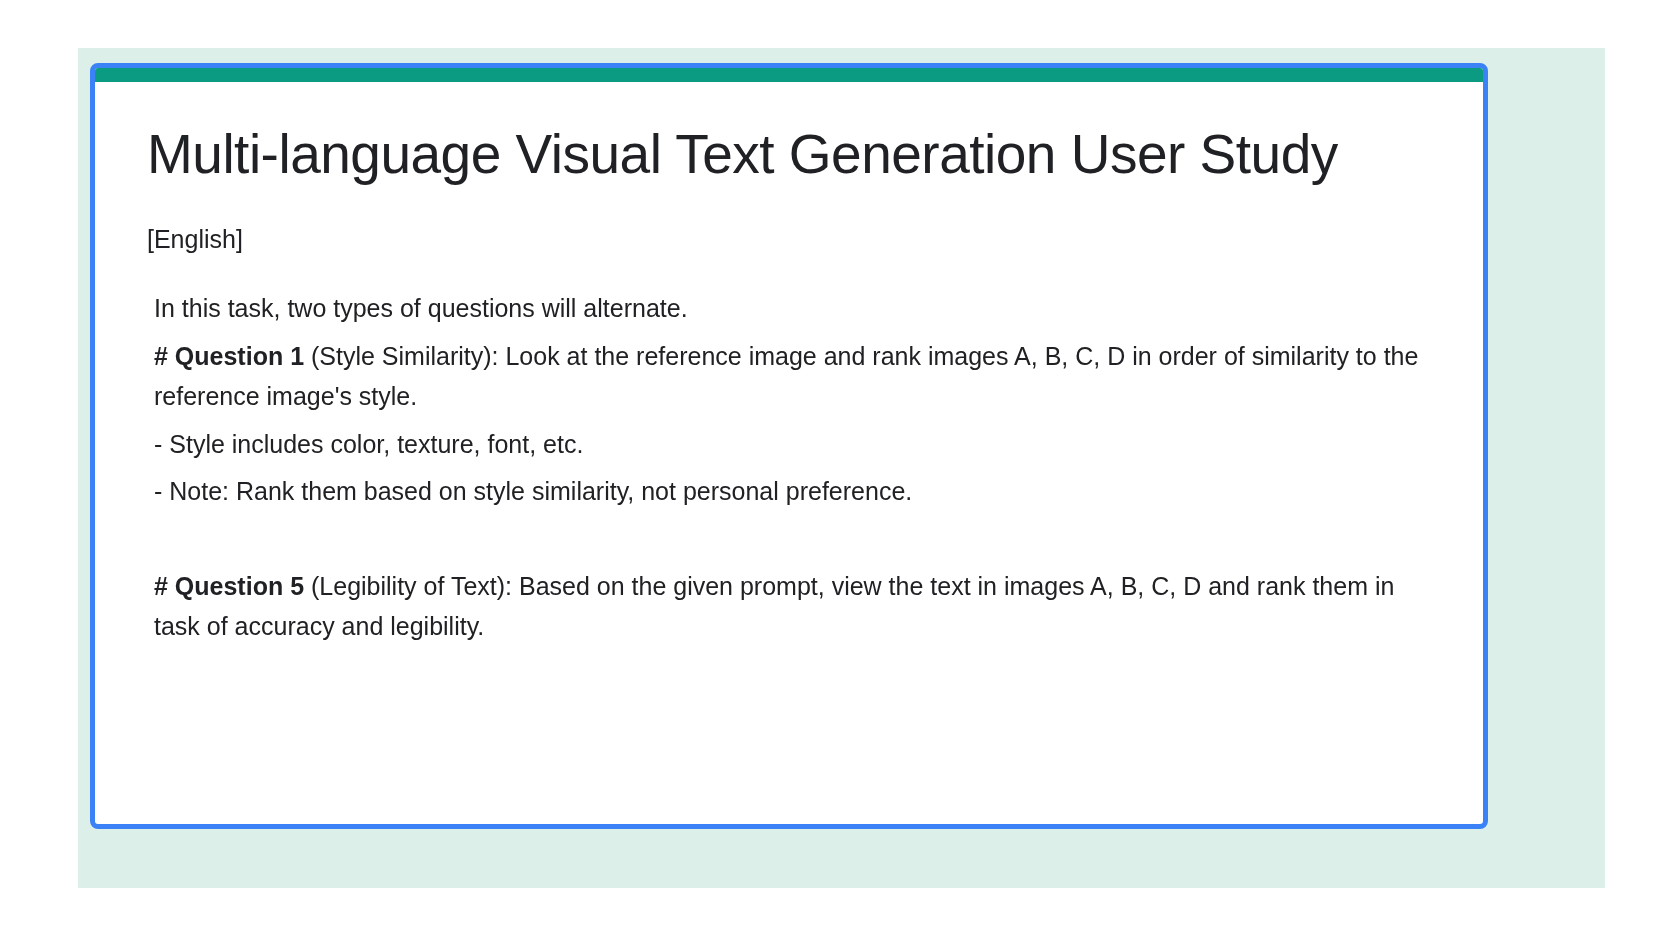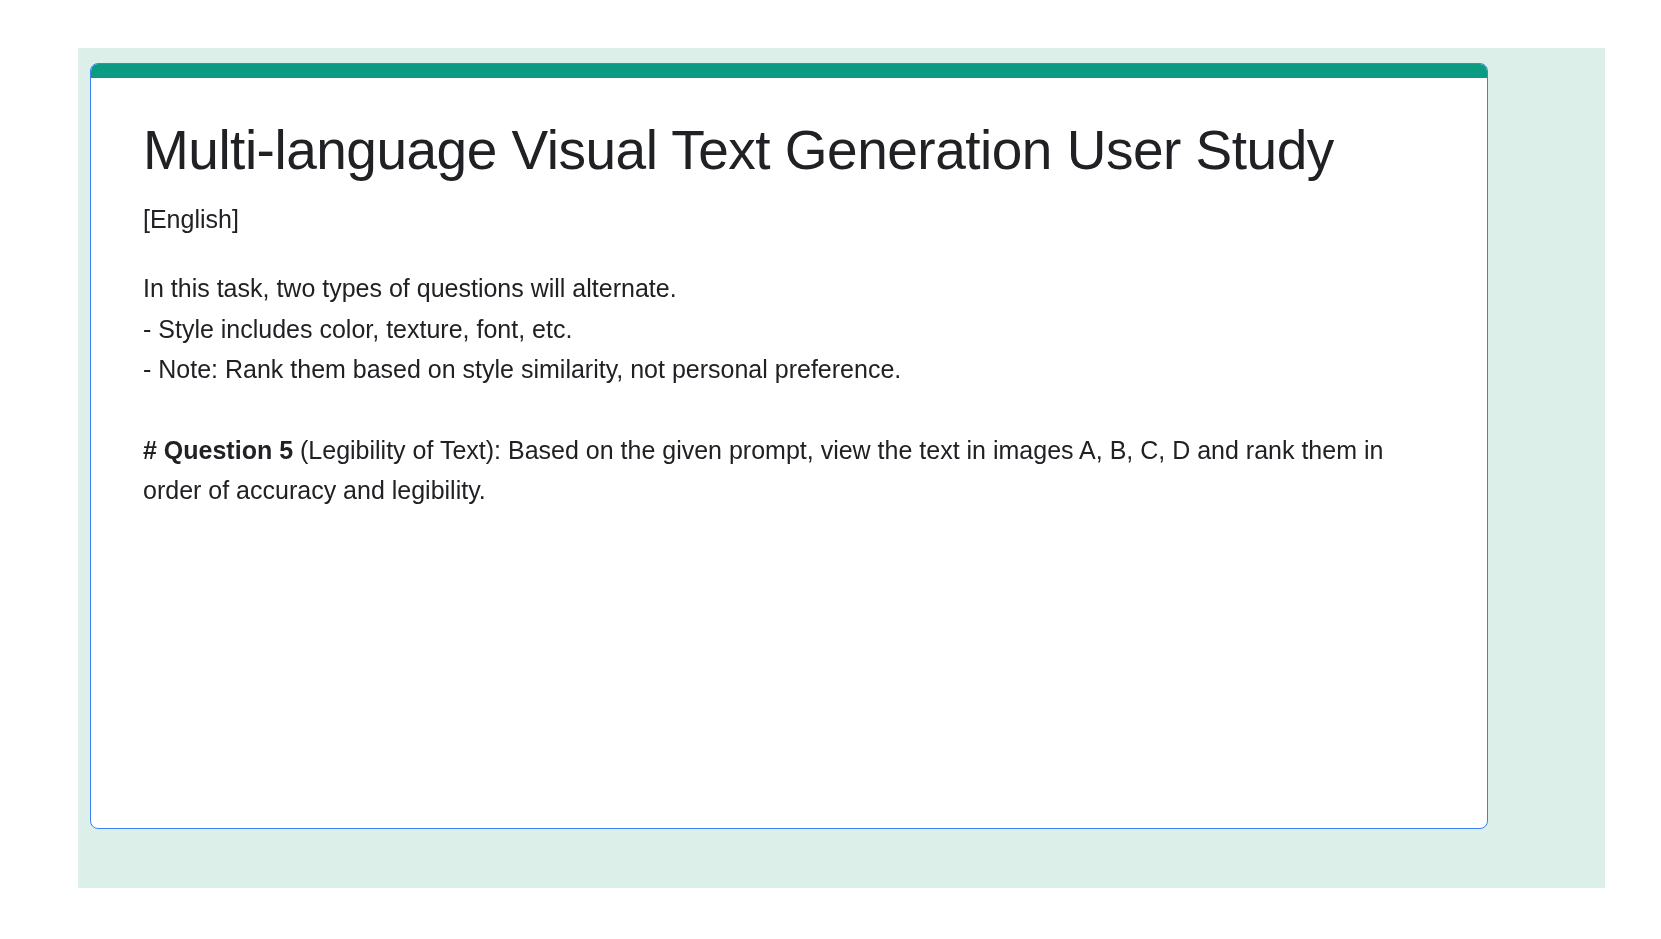--- a/index.html
+++ b/index.html
@@ -33,21 +33,21 @@
     background: #dcefe9;
   }
 
   .form-card {
     position: absolute;
     left: 90px;
     top: 63px;
     width: 1398px;
     height: 766px;
     background: #ffffff;
-    border: 1px solid #3b82f6;
+    border: 5px solid #3b82f6;
     border-radius: 8px;
     box-sizing: border-box;
     overflow: hidden;
   }
 
   .form-accent-bar {
     position: absolute;
     left: 0;
     top: 0;
     width: 100%;
@@ -69,38 +69,38 @@
     font-size: 55px;
     line-height: 1.18;
     font-weight: 400;
     color: #202124;
     letter-spacing: -0.5px;
     margin: 0 0 0 0;
     max-width: 1250px;
   }
 
   .form-lang {
-    margin-top: 18px;
+    margin-top: 34px;
     font-size: 25px;
     line-height: 1.5;
     color: #202124;
     font-weight: 400;
   }
 
   .form-desc {
     margin-top: 30px;
     font-size: 25px;
     line-height: 1.62;
     color: #202124;
     font-weight: 400;
     max-width: 1320px;
   }
 
   .form-desc p {
-    margin: 0;
+    margin: 7px;
   }
 
   .form-desc .blank-line {
     display: block;
     height: 40px;
   }
 
   .bold {
     font-weight: 700;
   }
@@ -117,22 +117,23 @@
     <div class="form-accent-bar"></div>
 
     <div class="form-inner">
 
       <h1 class="form-title">Multi-language Visual Text Generation User Study</h1>
 
       <div class="form-lang">[English]</div>
 
       <div class="form-desc">
         <p>In this task, two types of questions will alternate.</p>
+        <p><span class="bold"># Question 1</span><span> (Style Similarity): Look at the reference image and rank images A, B, C, D in order of similarity to the reference image's style.</span></p>
         <p>- Style includes color, texture, font, etc.</p>
         <p>- Note: Rank them based on style similarity, not personal preference.</p>
         <span class="blank-line"></span>
-        <p><span class="bold"># Question 5</span><span> (Legibility of Text): Based on the given prompt, view the text in images A, B, C, D and rank them in order of accuracy and legibility.</span></p>
+        <p><span class="bold"># Question 5</span><span> (Legibility of Text): Based on the given prompt, view the text in images A, B, C, D and rank them in task of accuracy and legibility.</span></p>
       </div>
 
     </div>
   </div>
 
 </div>
 
 </body></html>

